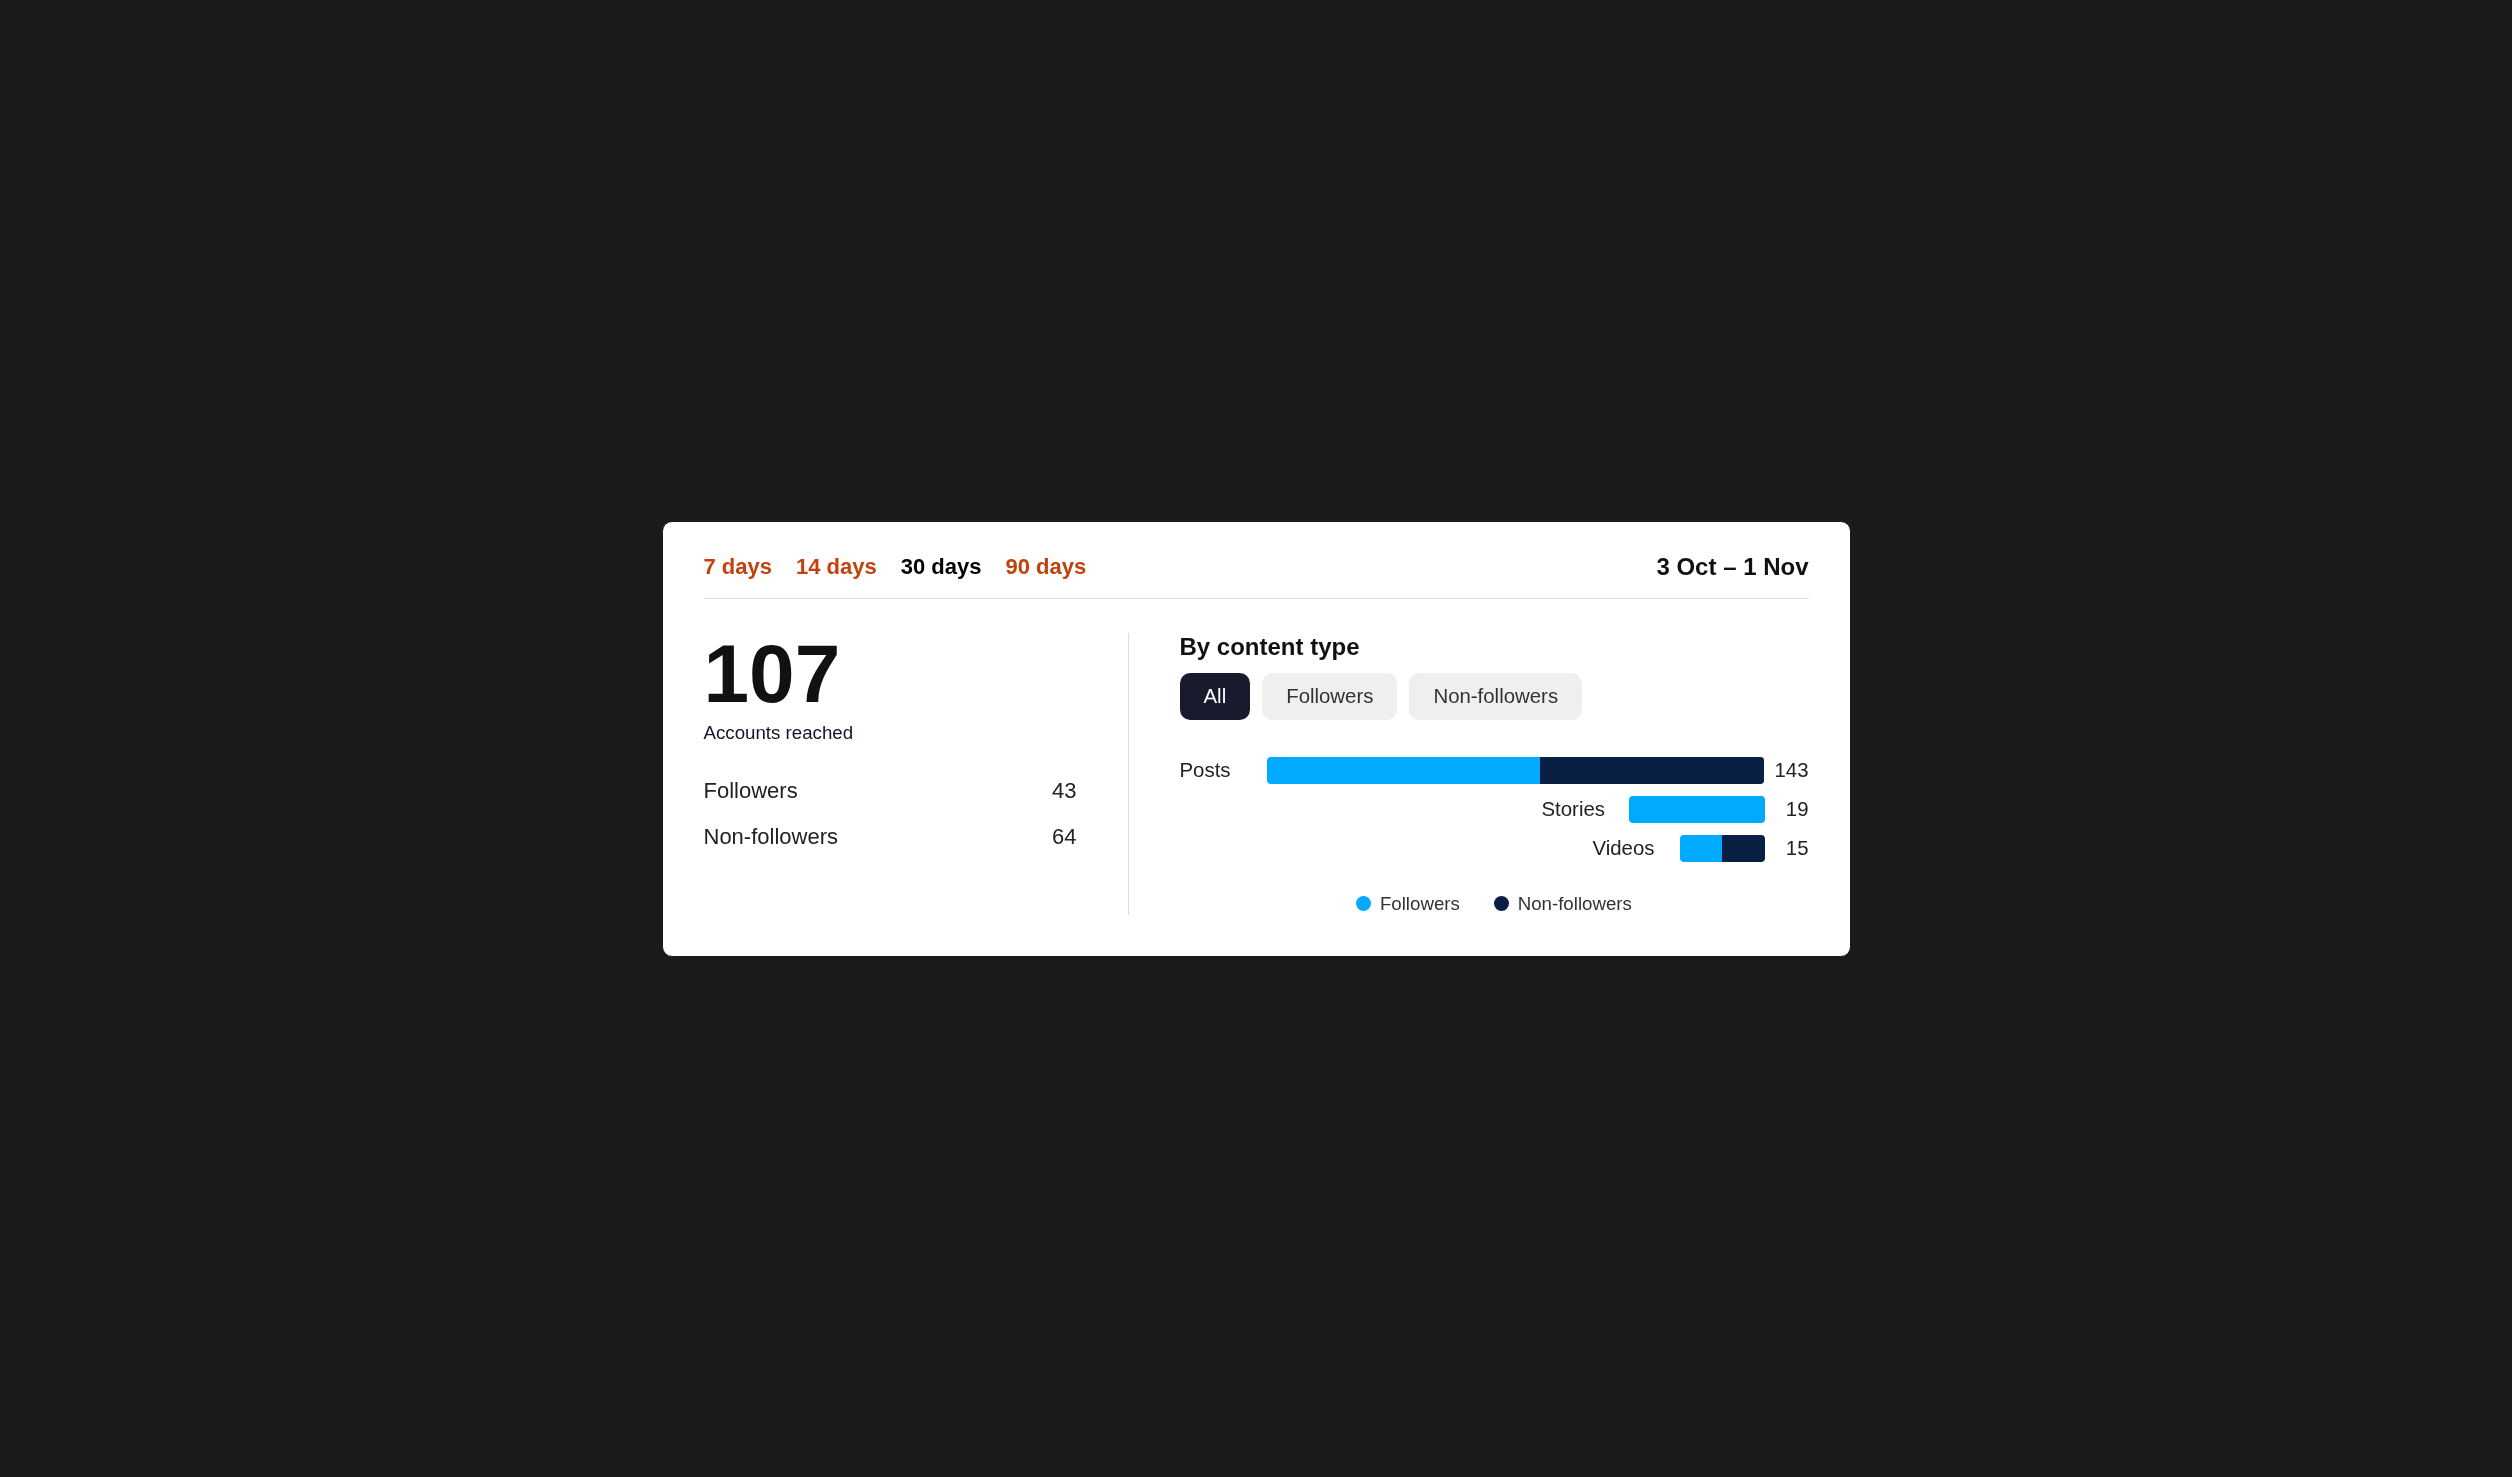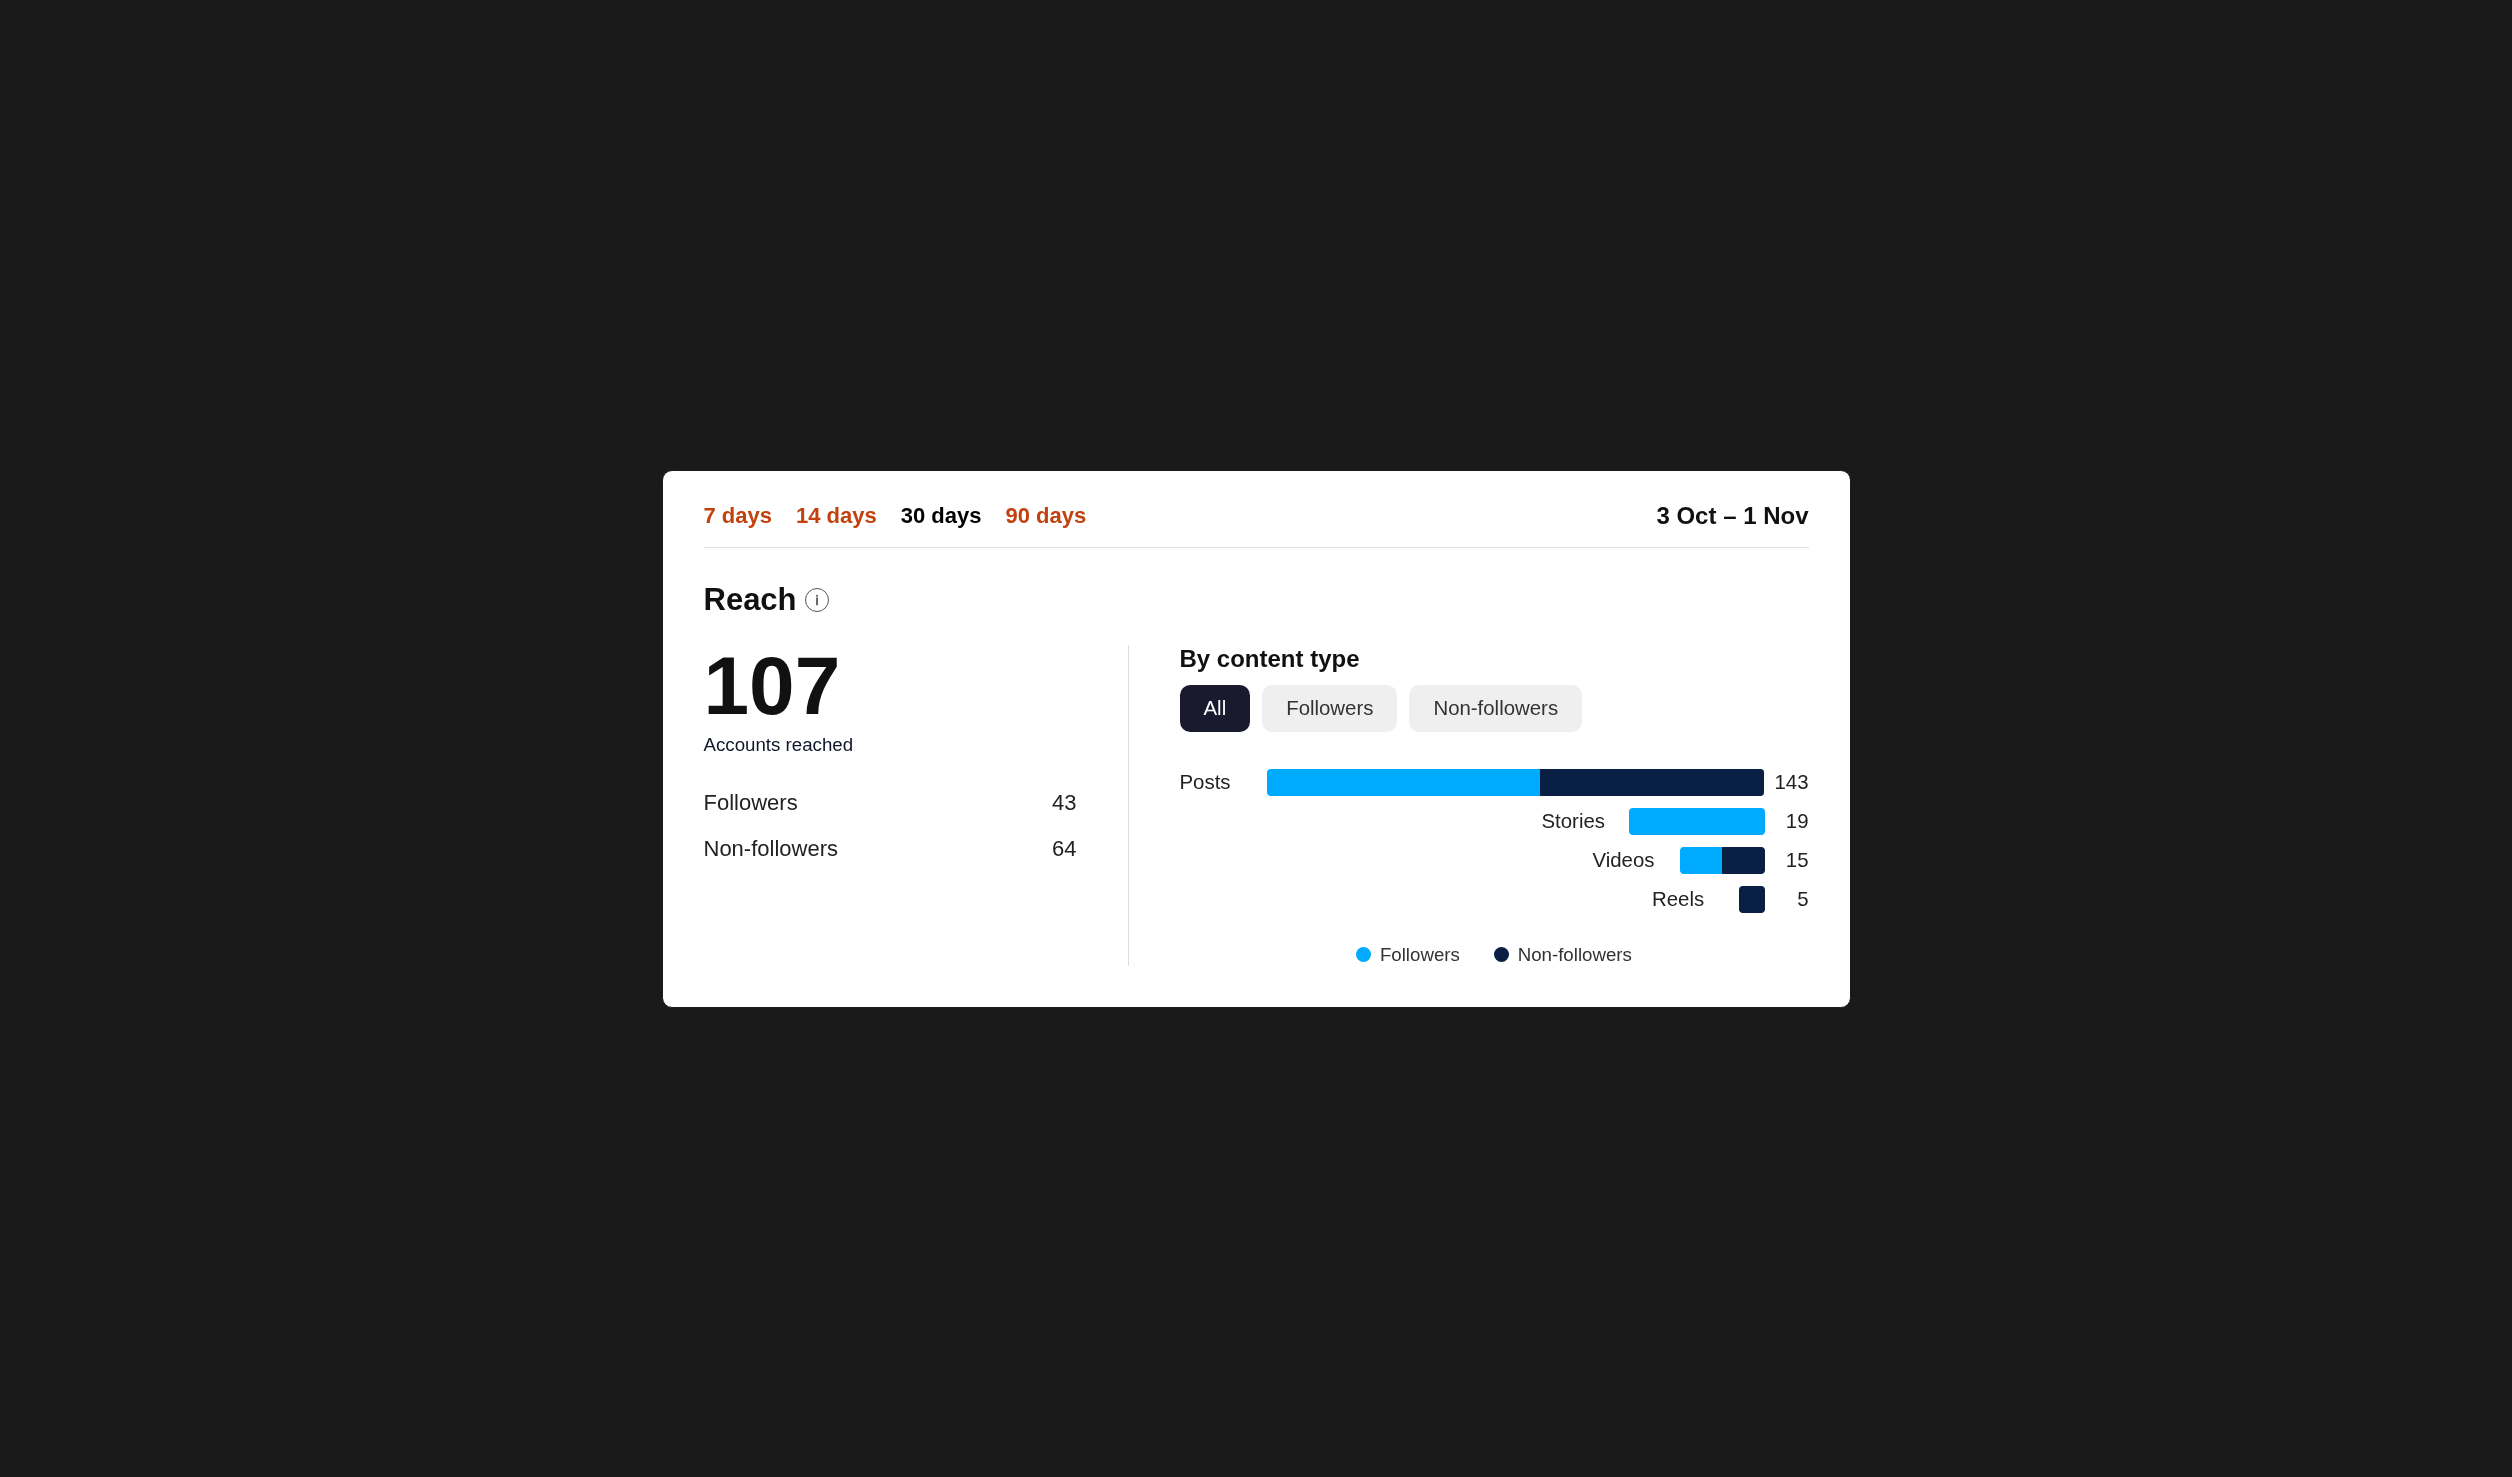--- a/index.html
+++ b/index.html
@@ -255,24 +255,20 @@
   <div class="header-row">
     <div class="time-filters">
       <span class="time-filter">7 days</span>
       <span class="time-filter">14 days</span>
       <span class="time-filter active">30 days</span>
       <span class="time-filter">90 days</span>
     </div>
     <div class="date-range">3 Oct – 1 Nov</div>
   </div>
 
-  <div class="section-title">
-    <span>Reach</span>
-    <span class="info-icon">ℹ</span>
-  </div>
 
   <div class="main-content">
 
     <div class="left-panel">
       <div class="big-number">107</div>
       <div class="accounts-label">Accounts reached</div>
 
       <div class="stat-row">
         <span class="stat-label">Followers</span>
         <span class="stat-value">43</span>
@@ -312,27 +308,20 @@
 
       <div class="bar-row">
         <span class="bar-label">Videos</span>
         <div class="bar-container" style="max-width: 85px;">
           <div class="bar-segment-followers" style="width: 50%;"></div>
           <div class="bar-segment-nonfollowers" style="width: 50%;"></div>
         </div>
         <span class="bar-value">15</span>
       </div>
 
-      <div class="bar-row">
-        <span class="bar-label">Reels</span>
-        <div class="bar-container" style="max-width: 25.5px;">
-          <div class="bar-segment-nonfollowers bar-single" style="width: 100%;"></div>
-        </div>
-        <span class="bar-value">5</span>
-      </div>
 
       <div class="legend">
         <div class="legend-item">
           <span class="legend-dot dot-followers"></span>
           <span>Followers</span>
         </div>
         <div class="legend-item">
           <span class="legend-dot dot-nonfollowers"></span>
           <span>Non-followers</span>
         </div>

